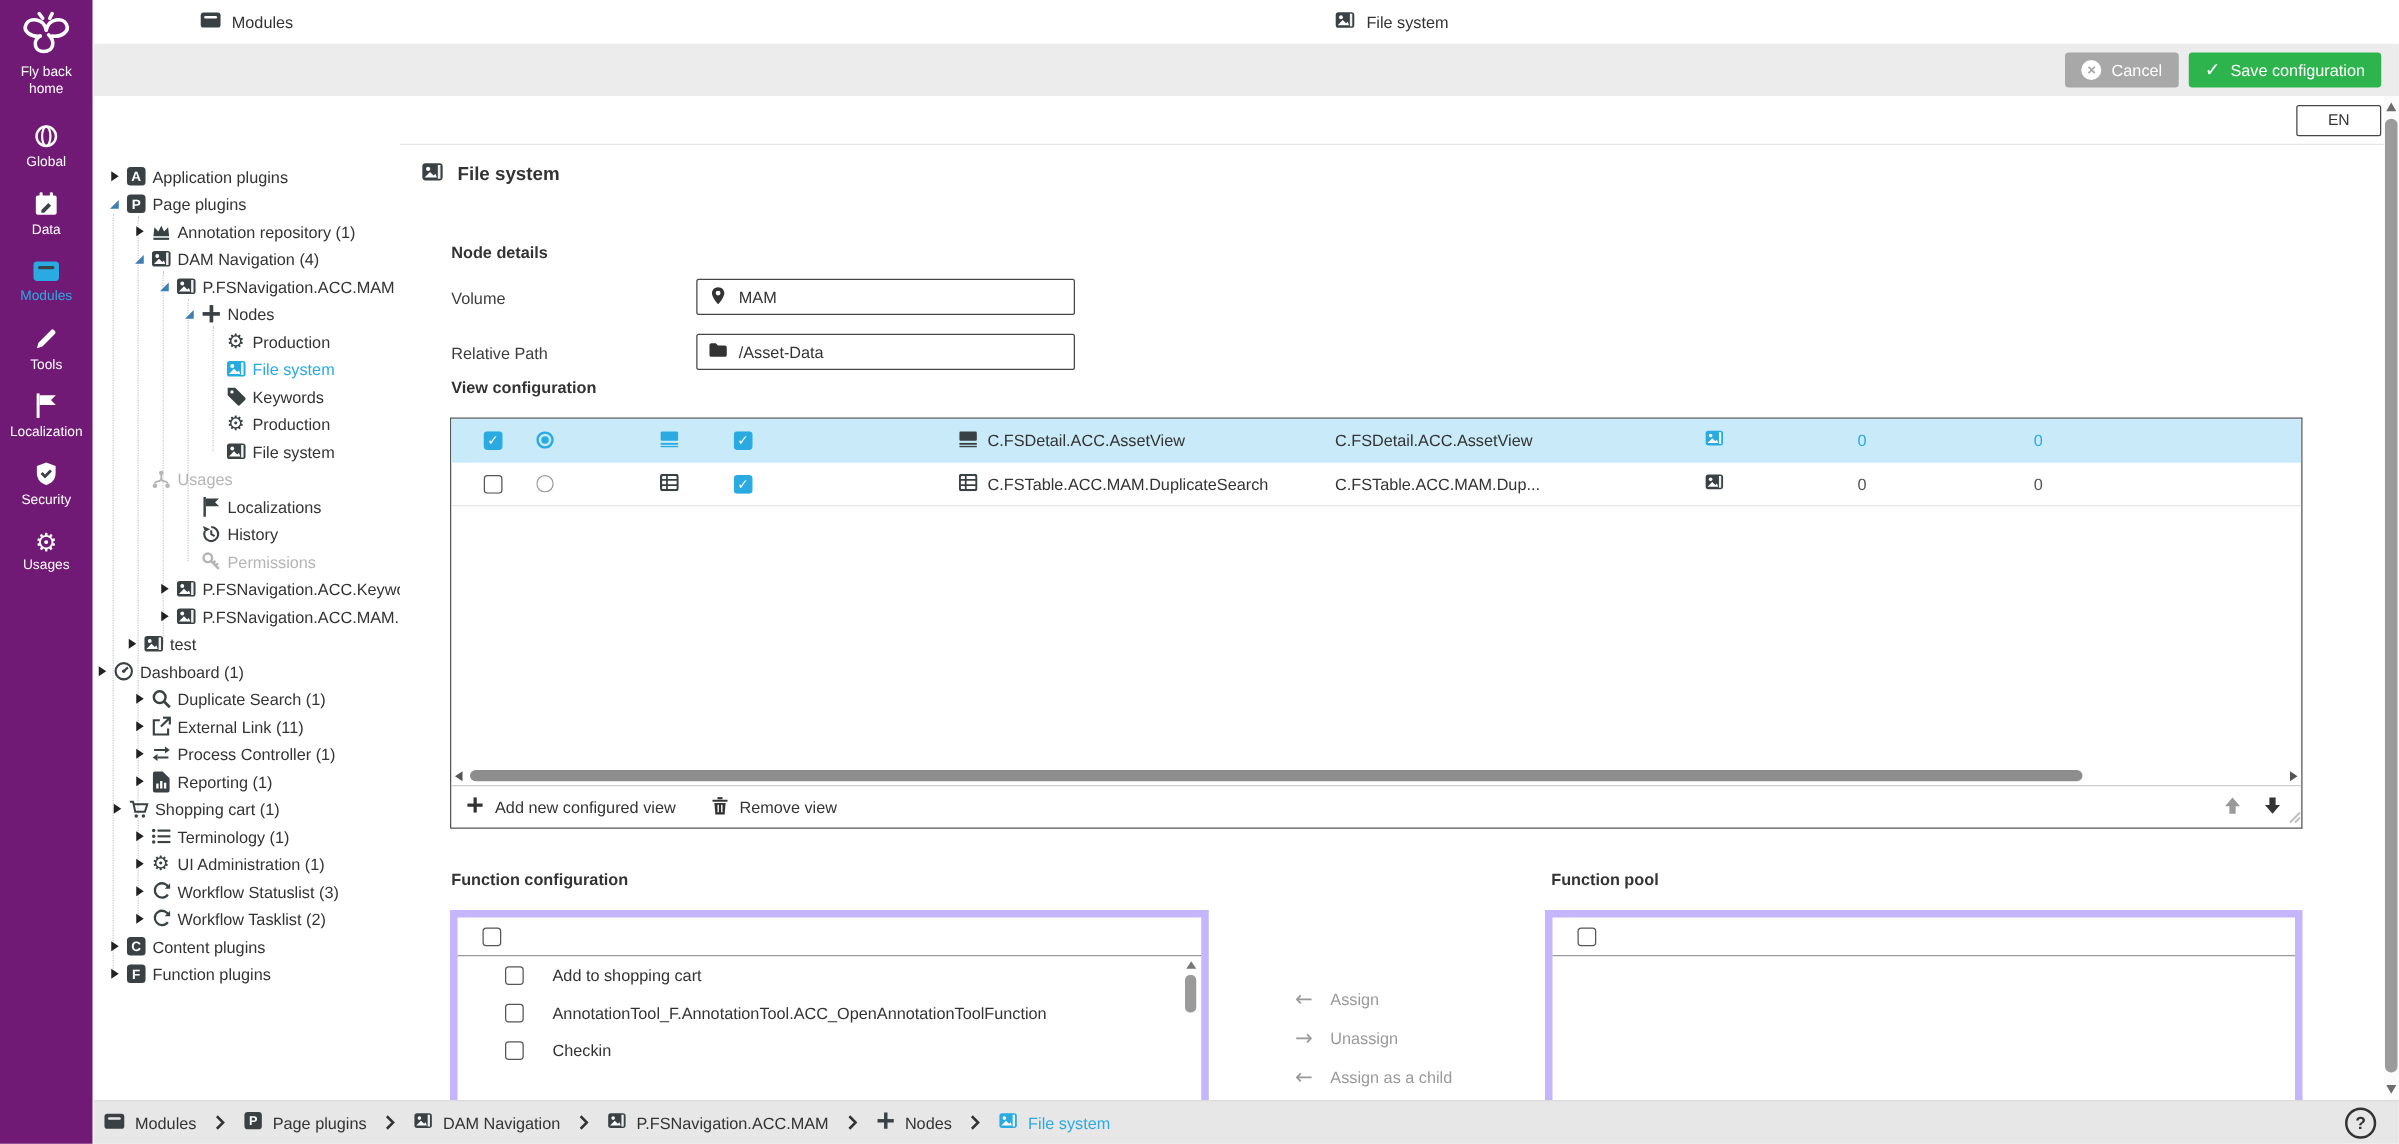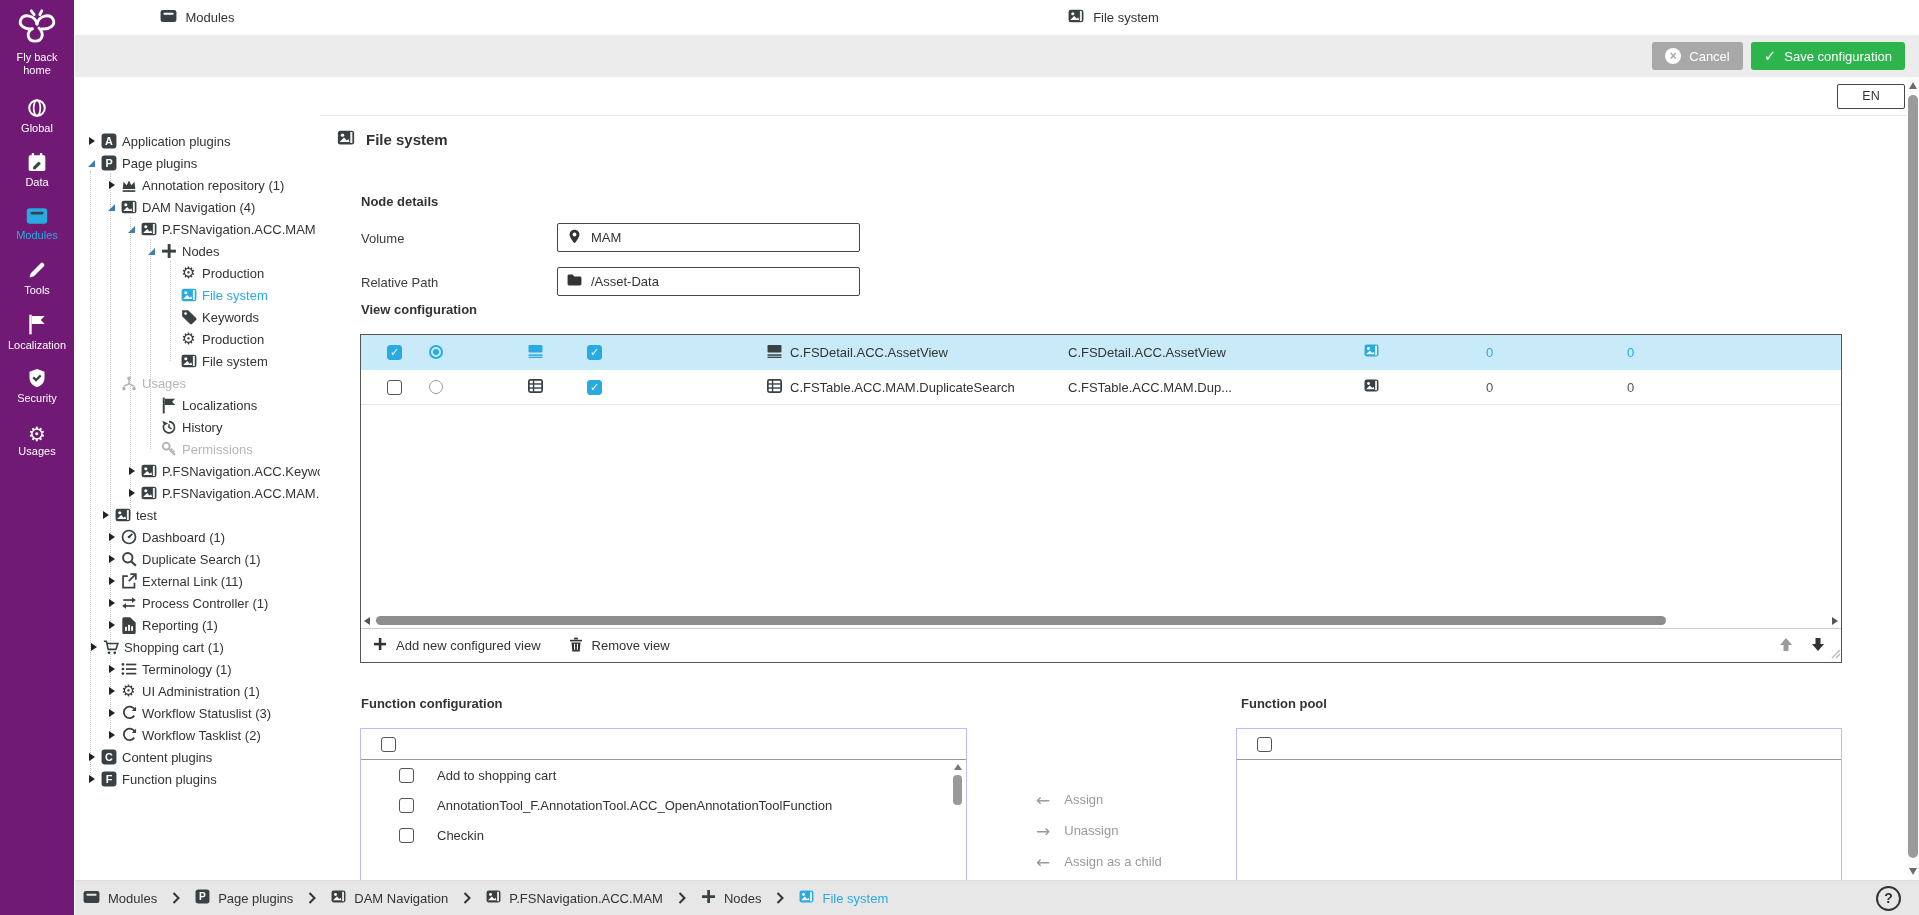--- a/index.html
+++ b/index.html
@@ -61,21 +61,21 @@
   .radio.on::after{content:"";position:absolute;inset:2px;border-radius:50%;background:#29abe2;}
   .vc-hscroll{height:14px;flex:none;position:relative;}
   .hs-thumb{position:absolute;left:15px;top:2px;width:1290px;height:9px;background:#8d8d8d;border-radius:5px;cursor:pointer;}
   .hs-left{position:absolute;left:3px;top:3px;width:0;height:0;border-right:6px solid #555;border-top:4px solid transparent;border-bottom:4px solid transparent;cursor:pointer;}
   .hs-right{position:absolute;right:3px;top:3px;width:0;height:0;border-left:6px solid #555;border-top:4px solid transparent;border-bottom:4px solid transparent;cursor:pointer;}
   .vc-toolbar{height:33px;flex:none;border-top:1px solid #ccc;display:flex;align-items:center;gap:28px;padding-left:12px;font-size:13px;position:relative;}
   .tb-btn{display:flex;align-items:center;gap:9px;cursor:pointer;}
   .tb-right{position:absolute;right:16px;top:0;height:33px;display:flex;gap:18px;align-items:center;}
   .rsz{position:absolute;right:0;bottom:0;}
   
-  .panel{position:absolute;top:612px;border:1px solid #c4b5fd;box-sizing:border-box;background:#fff;}
+  .panel{position:absolute;top:612px;border:6px solid #c4b5fd;box-sizing:border-box;background:#fff;}
   .fc-panel{left:40px;width:607px;height:172px;}
   .fp-panel{left:916px;width:606px;height:172px;}
   .panel-head{height:30px;border-bottom:1px solid #999;display:flex;align-items:center;padding-left:20px;}
   .fl-item{height:30px;display:flex;align-items:center;gap:23px;padding-left:38px;font-size:13px;}
   .ilscroll{position:absolute;right:2px;top:33px;width:12px;height:130px;}
   .il-up{position:absolute;top:2px;left:2px;width:0;height:0;border-bottom:6px solid #777;border-left:4.5px solid transparent;border-right:4.5px solid transparent;cursor:pointer;}
   .il-thumb{position:absolute;top:13px;left:1px;width:9px;height:30px;background:#9a9a9a;border-radius:4px;cursor:pointer;}
   .assign-col{position:absolute;left:716px;top:668px;display:flex;flex-direction:column;}
   .as-btn{display:flex;align-items:center;gap:14px;color:#9a9a9a;font-size:13px;height:31px;cursor:pointer;}
   .as-arrow{font-size:17px;font-family:"DejaVu Sans",sans-serif;}
@@ -398,21 +398,21 @@
     <span class="tico">
             <svg width="16" height="14" viewBox="0 0 14 12" xmlns="http://www.w3.org/2000/svg">
               <rect x="0.5" y="0.5" width="13" height="11" rx="2" fill="#3a4145"></rect>
               <rect x="10.4" y="1.6" width="1.7" height="8.8" fill="#fff" opacity=".92"></rect>
               <circle cx="4.2" cy="4.1" r="1.35" fill="#fff"></circle>
               <path d="M1.9 9.6 L5.4 6 L7.7 8.3 L8.9 7.2 L9.8 9.6 Z" fill="#fff"></path>
             </svg>
           </span>
     <span>test</span>
         </div>
-        <div class="ti" style="padding-left:30px">
+        <div class="ti" style="">
     <span class="tw">
             <span class="colp"></span>
           </span>
     <span class="tico">
             <svg width="16" height="16" viewBox="0 0 14 14" xmlns="http://www.w3.org/2000/svg">
               <circle cx="7" cy="7" r="5.7" fill="none" stroke="#3a4145" stroke-width="1.5"></circle>
               <path d="M7 7 L9.9 4.3" stroke="#3a4145" stroke-width="1.5"></path>
               <circle cx="7" cy="7" r="1.2" fill="#3a4145"></circle>
             </svg>
           </span>

